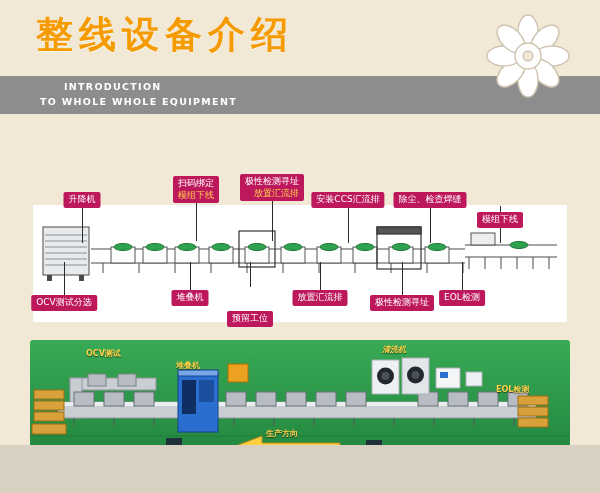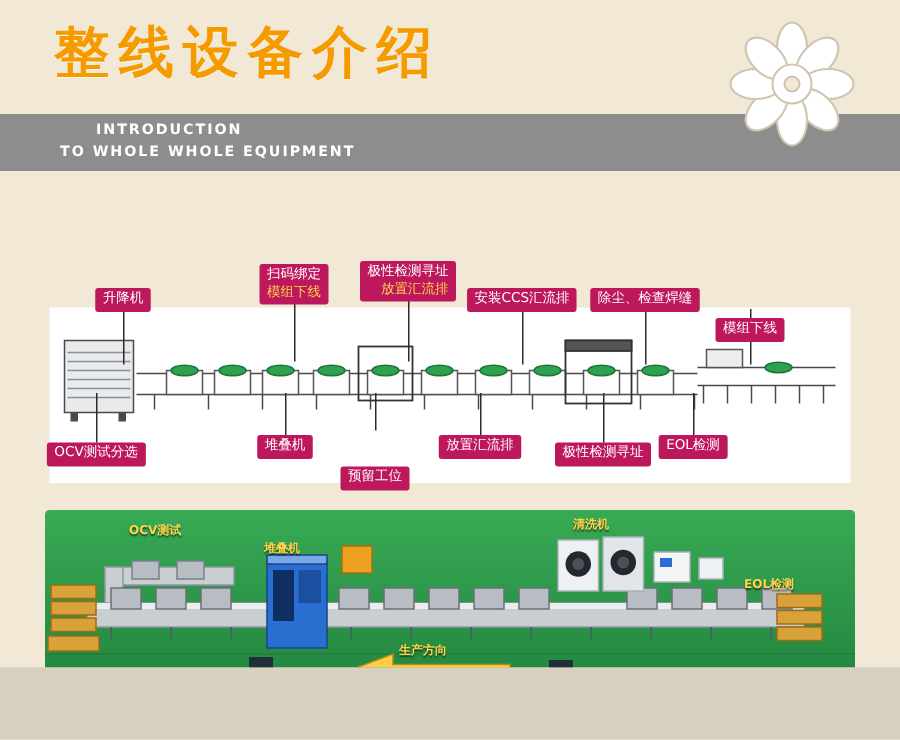--- a/index.html
+++ b/index.html
@@ -245,19 +245,19 @@
       <g fill="#20303b">
         <rect x="136" y="98" width="16" height="8"></rect>
           <rect x="336" y="100" width="16" height="8"></rect>
       </g>
 
       <path d="M310 103H232V96L200 108L232 120V113H310Z" fill="#ffcf40" stroke="#b8891c"></path>
     </svg>
     <div id="plant-tags">
         <div class="tag" style="left: 56px; top: 8px;">OCV测试</div>
         <div class="tag" style="left: 146px; top: 20px;">堆叠机</div>
-        <div class="tag" style="left: 352px; top: 4px;">清洗机</div>
+        <div class="tag" style="left: 352px; top: 4px; font-style: italic;">清洗机</div>
         <div class="tag" style="left: 466px; top: 44px;">EOL检测</div>
         <div class="tag" style="left: 236px; top: 88px;">生产方向</div>
       </div>
   </div>
 
 </div>
 
 </body></html>

